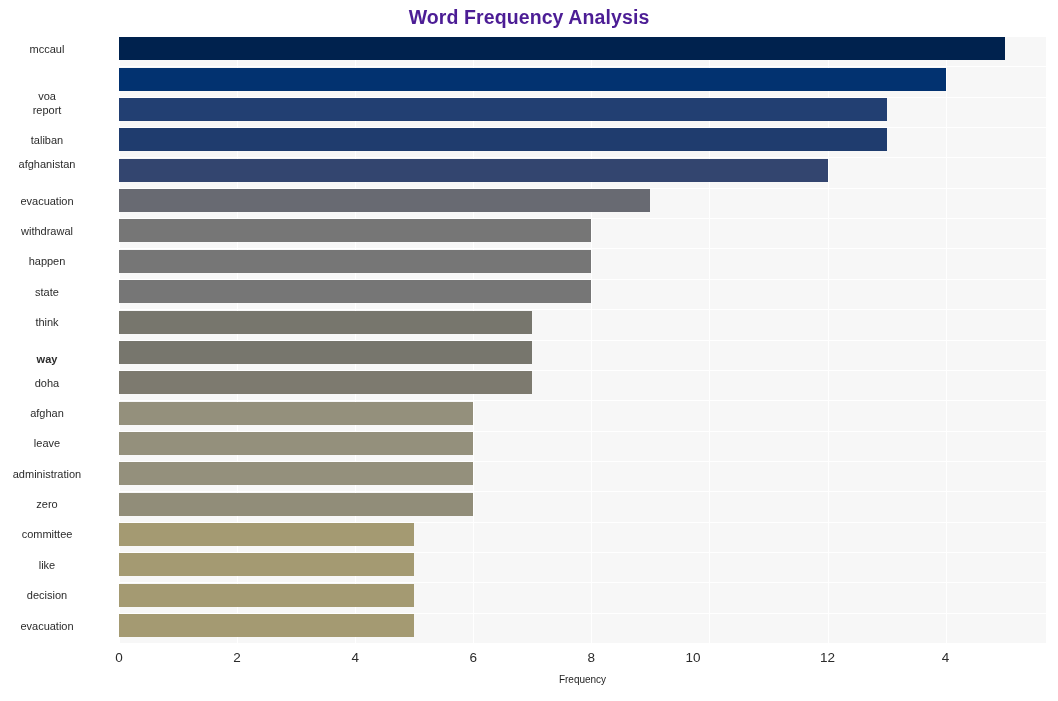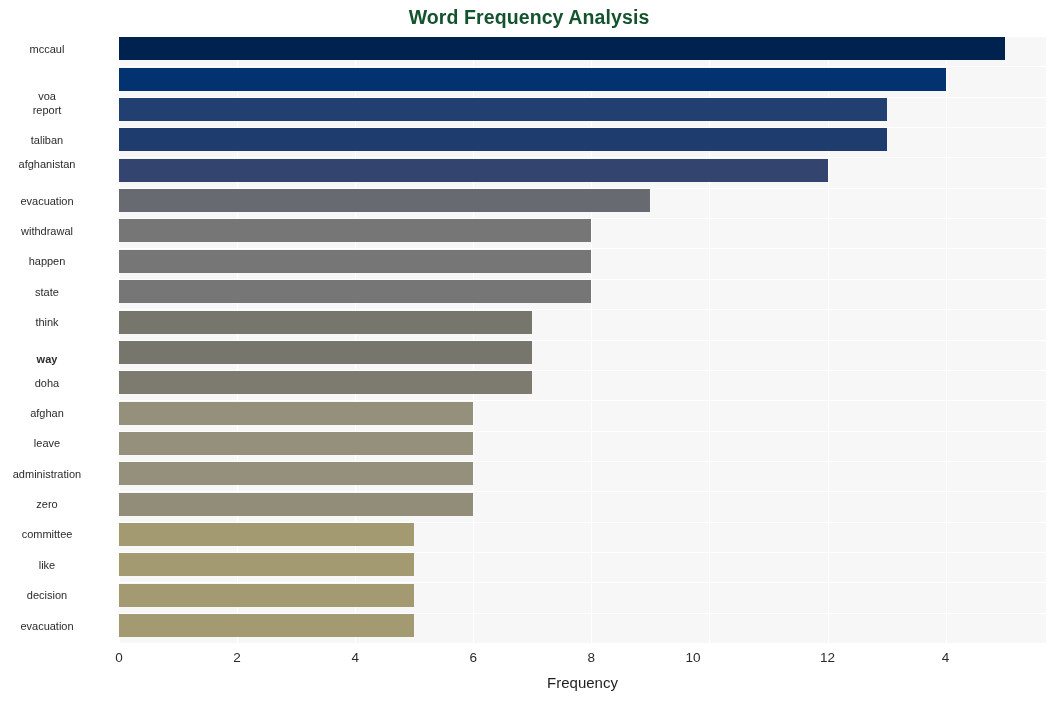--- a/index.html
+++ b/index.html
@@ -23,21 +23,21 @@
 
   
   #chart-title {
     position: absolute;
     left: 0;
     top: 6px;
     width: 1058px;
     text-align: center;
     font-size: 19.5px;
     font-weight: bold;
-    color: #14532d;
+    color: #4c1d95;
     letter-spacing: 0.1px;
   }
 
   
   #plot-area {
     position: absolute;
     left: 119px;
     top: 36px;
     width: 927px;
     height: 607px;
@@ -104,21 +104,21 @@
     color: #2b2b2b;
     line-height: 16px;
   }
 
   #xaxis-title {
     position: absolute;
     left: 119px;
     top: 674px;
     width: 927px;
     text-align: center;
-    font-size: 15px;
+    font-size: 10px;
     color: #1f1f1f;
   }
 </style>
 </head>
 <body>
 
 <div id="chart-root">
 
   <div id="chart-title">Word Frequency Analysis</div>
 

